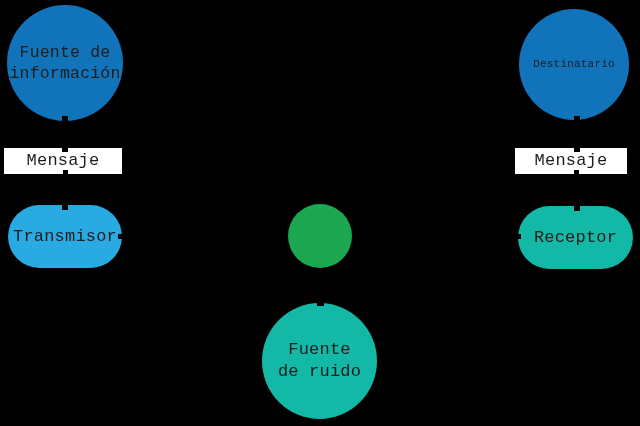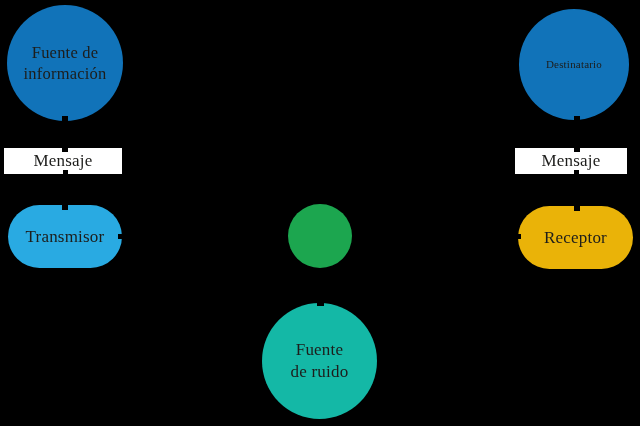--- a/index.html
+++ b/index.html
@@ -5,21 +5,21 @@
   html, body {
     margin: 0;
     padding: 0;
     background: #000;
   }
   #canvas {
     position: relative;
     width: 640px;
     height: 426px;
     overflow: hidden;
-    font-family: Liberation Serif, serif;
+    font-family: Liberation Mono, monospace;
   }
   .node {
     position: absolute;
     display: flex;
     align-items: center;
     justify-content: center;
     text-align: center;
     box-sizing: border-box;
   }
   .node .label {
@@ -82,21 +82,21 @@
   </div>
 
   <div class="node msg-box" id="message-right" style="background-color: rgb(255, 255, 255);">
     <span class="label" style="color: rgb(29, 29, 27);">Mensaje</span>
   </div>
 
   <div class="node pill" id="transmitter" style="background-color: rgb(41, 170, 226);">
     <span class="label" style="color: rgb(29, 29, 27);">Transmisor</span>
   </div>
 
-  <div class="node pill" id="receiver" style="background-color: #eab308;">
+  <div class="node pill" id="receiver" style="background-color: #14b8a6;">
     <span class="label" style="color: rgb(29, 29, 27);">Receptor</span>
   </div>
 
   <div class="node circle" id="signal" style="background-color: rgb(28, 166, 79);">
     <span class="label" style="color: rgb(29, 29, 27);"></span>
   </div>
 
   <div class="node circle" id="noise-source" style="background-color: #14b8a6;">
     <span class="label" style="color: rgb(29, 29, 27);">Fuente
 de ruido</span>

